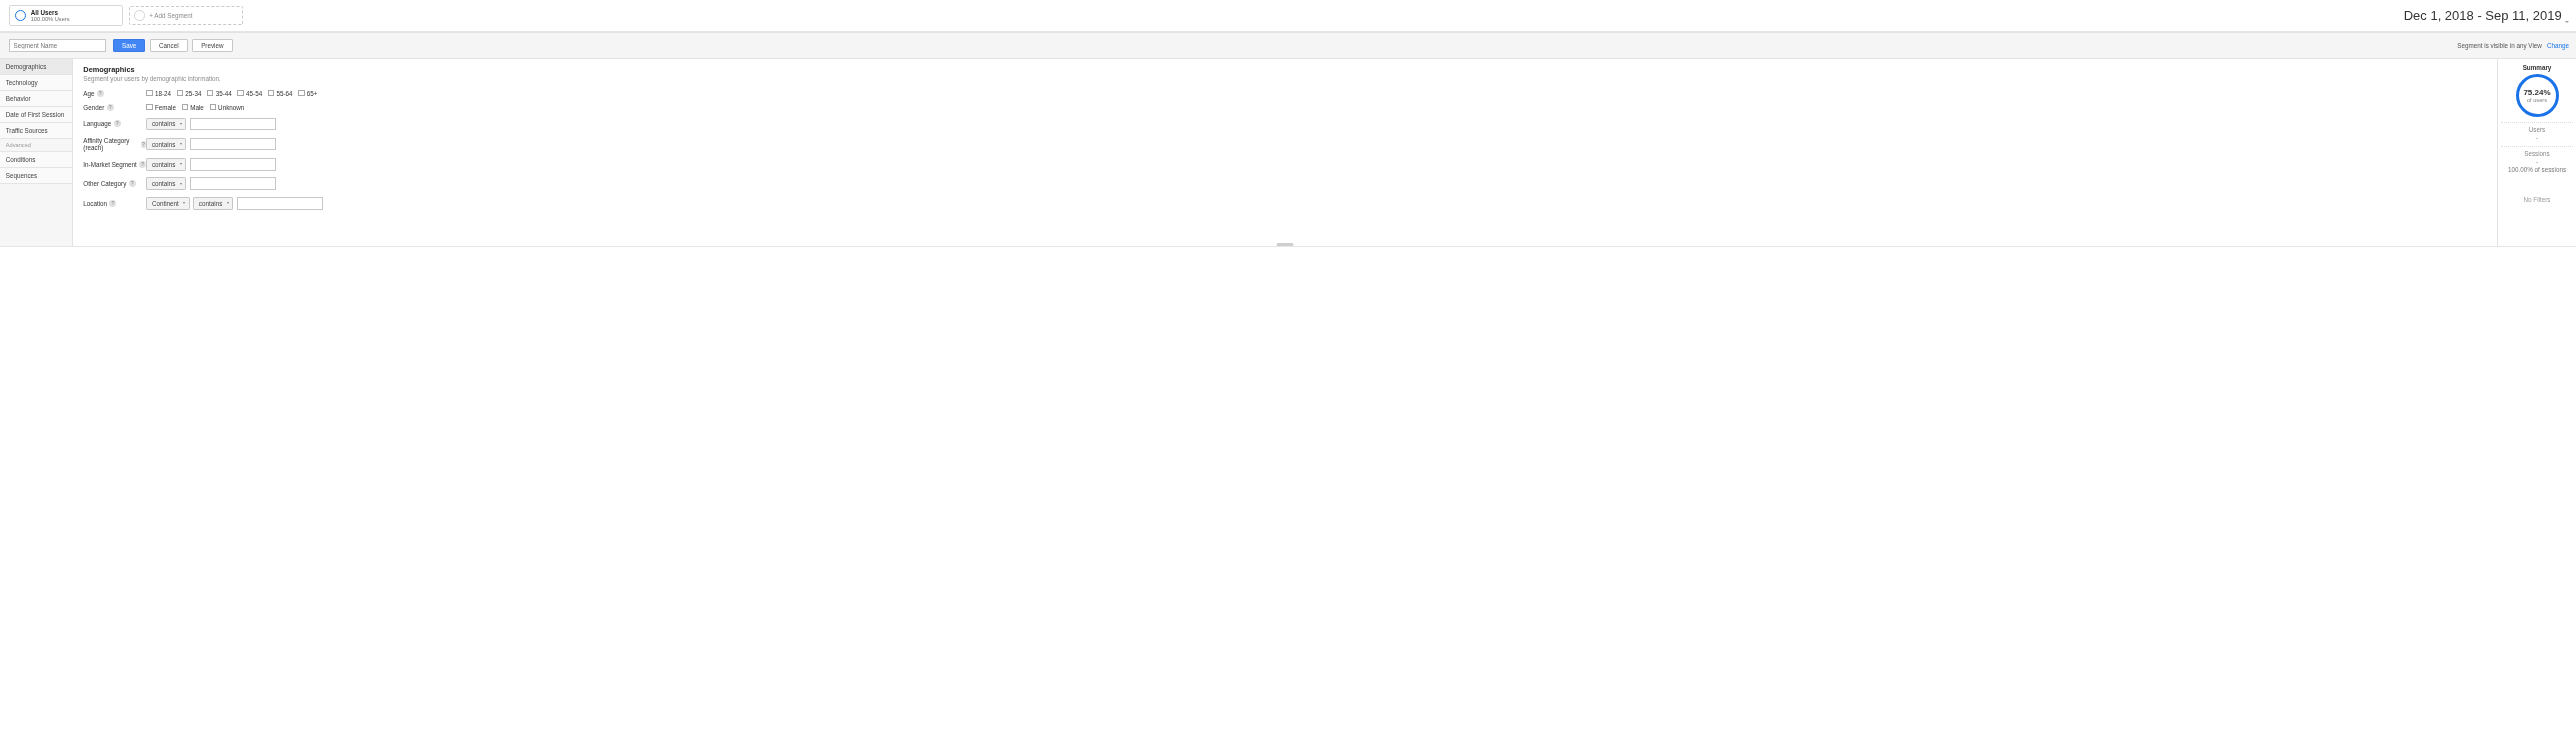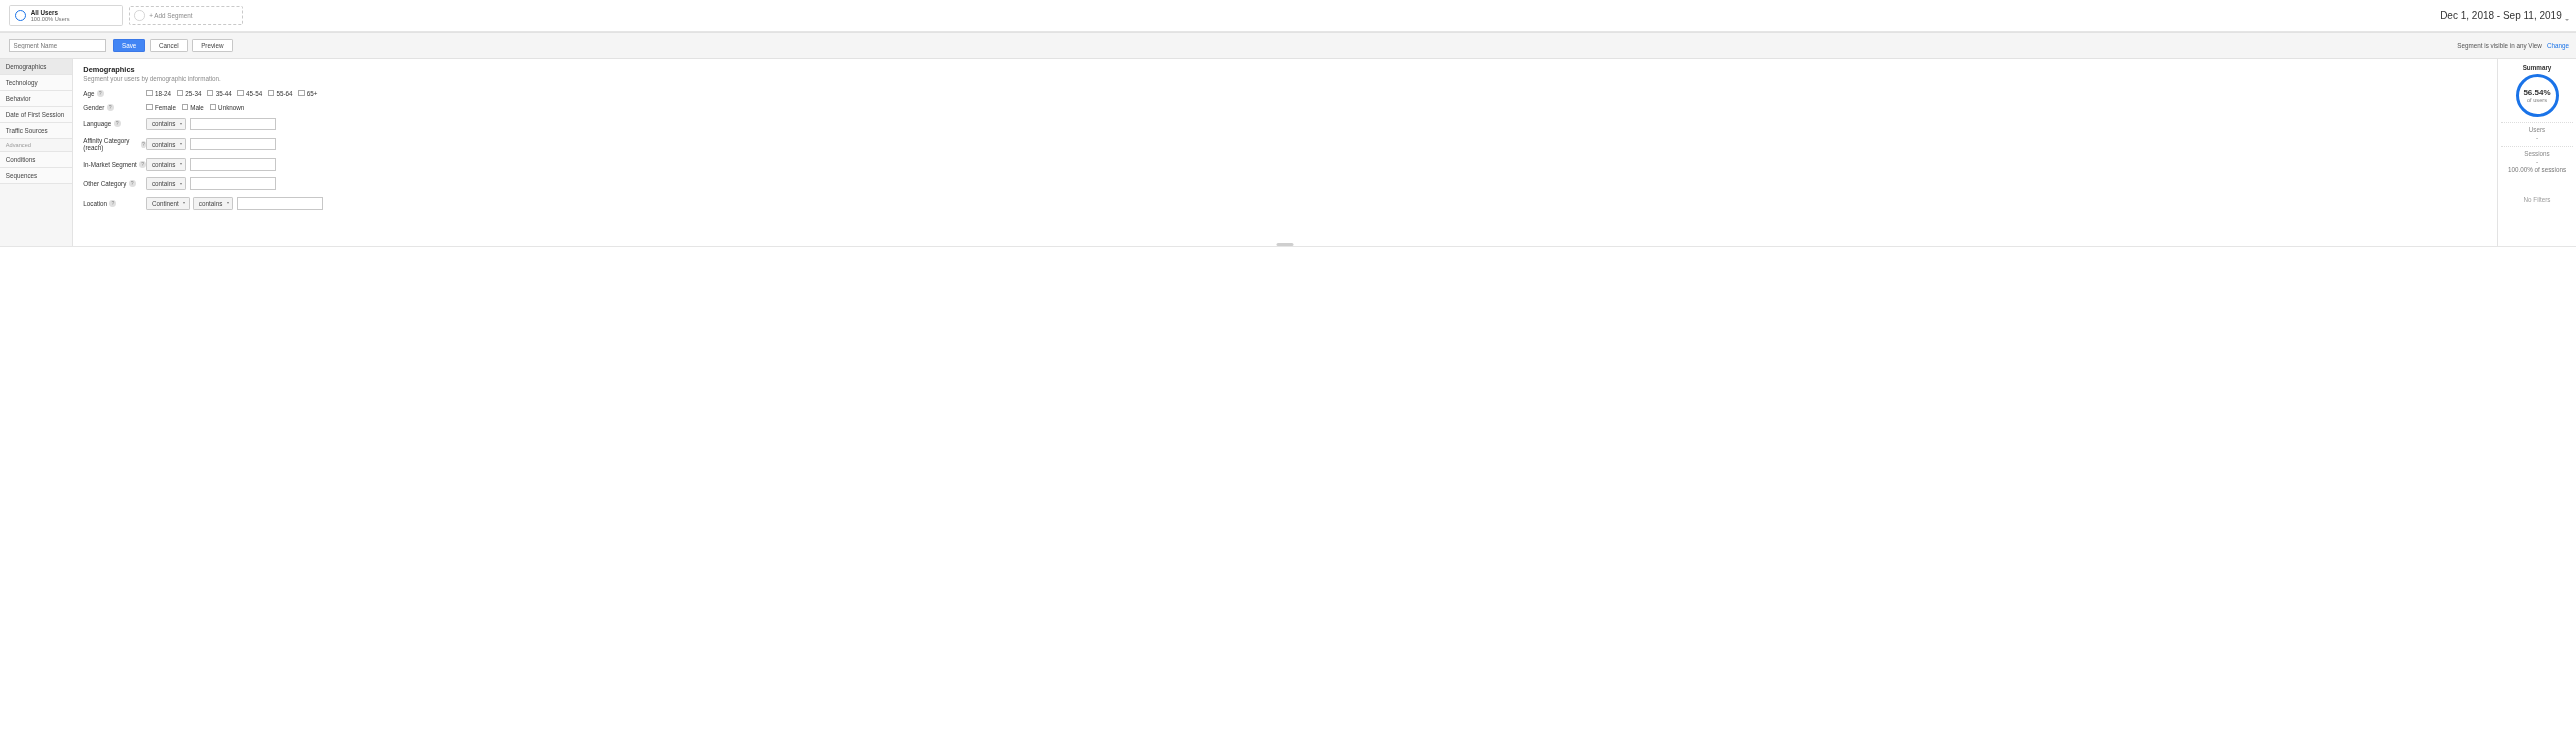--- a/index.html
+++ b/index.html
@@ -57,21 +57,21 @@
     margin-right: 4.6px;
     flex: none;
   }
   .add-segment .lbl { color: #8a8a8a; font-size: 6.3px; }
 
   .date-range {
     margin-left: auto;
     display: flex;
     align-items: flex-end;
     color: #333;
-    font-size: 10px;
+    font-size: 13px;
   }
   .date-range .chev {
     margin-left: 3.4px;
     width: 0; height: 0;
     border-left: 2.3px solid transparent;
     border-right: 2.3px solid transparent;
     border-top: 2.9px solid #9e9e9e;
   }
 
   
@@ -447,21 +447,21 @@
         </span>
       <input class="txtin" type="text" style="">
     </div>
 
     <div class="bottom-scroll-indicator"></div>
   </div>
 
   <div class="summary">
     <div class="title">Summary</div>
     <div class="ringbig">
-      <div class="pct">56.54%</div>
+      <div class="pct">75.24%</div>
       <div class="ofu">of users</div>
     </div>
     <div class="sumrow">
       <div class="k">Users</div>
       <div class="v">-</div>
     </div>
     <div class="sumrow">
       <div class="k">Sessions</div>
       <div class="v">-</div>
       <div class="v">100.00% of sessions</div>

